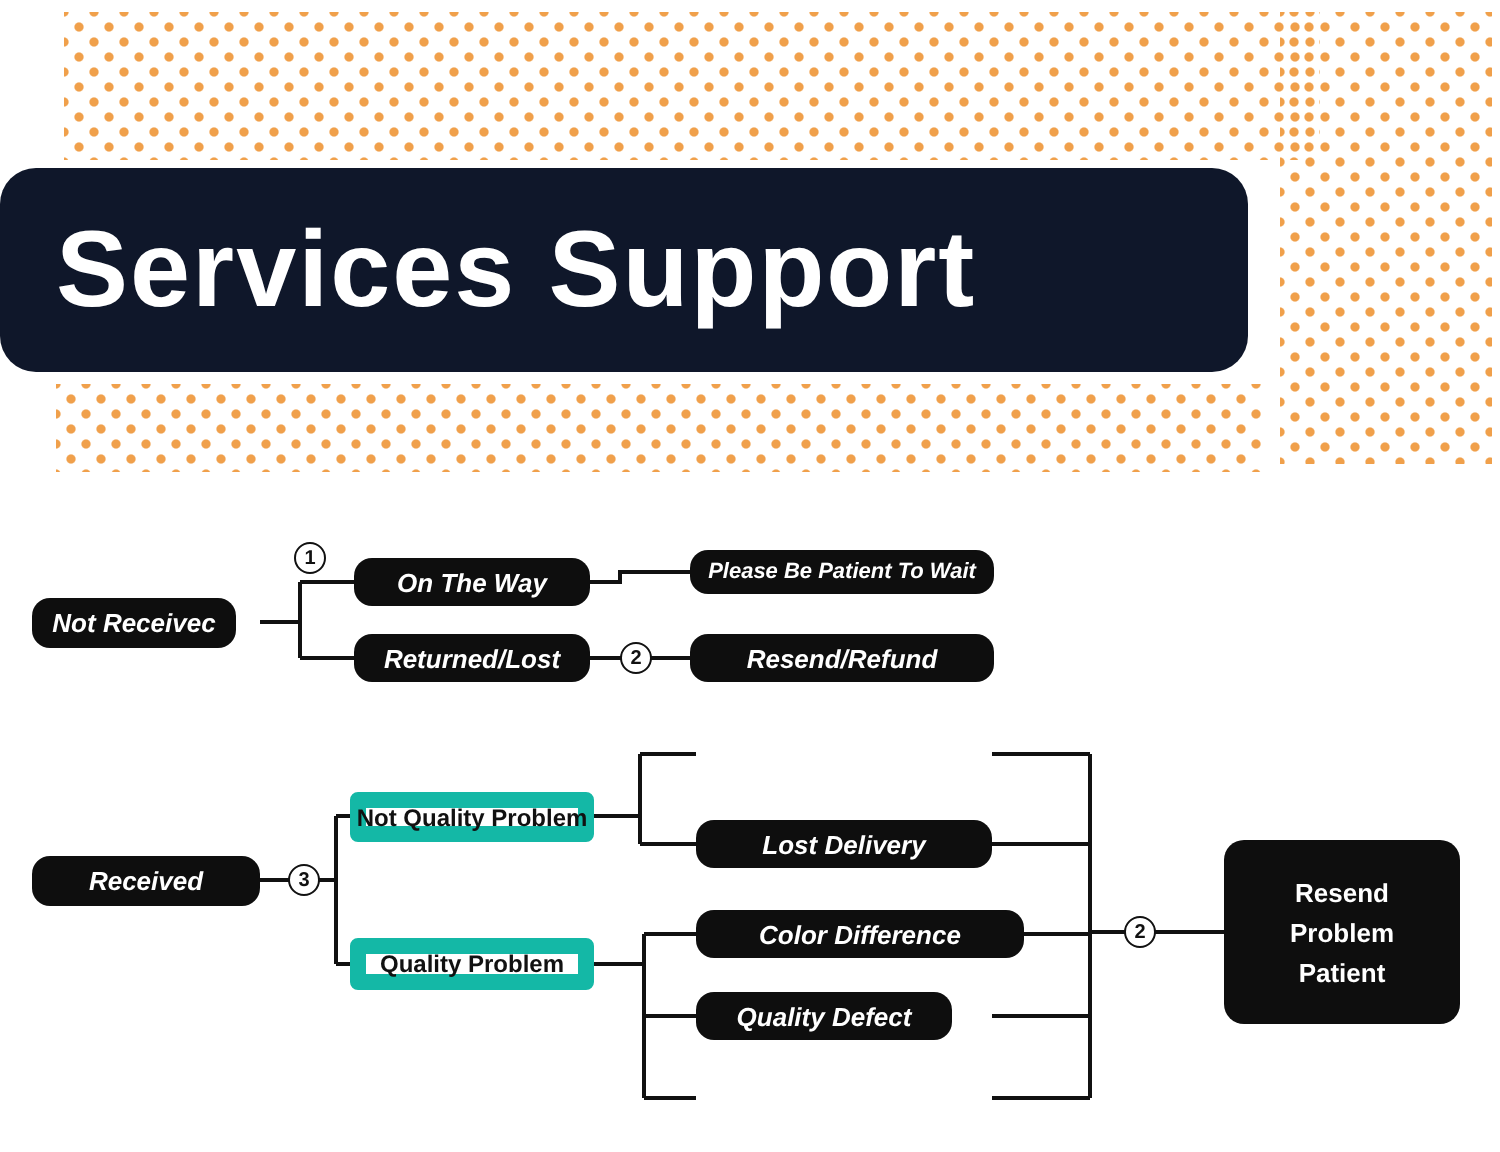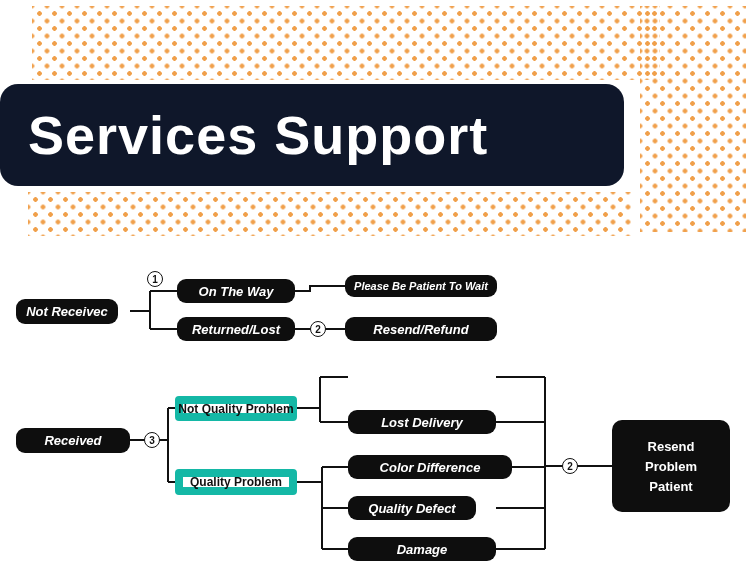--- a/index.html
+++ b/index.html
@@ -176,21 +176,20 @@
   <div class="pill small n-please-wait">Please Be Patient To Wait</div>
   <div class="pill n-resend-refund">Resend/Refund</div>
 
   <div class="pill n-received">Received</div>
   <div class="outline-box n-not-quality">Not Quality Problem</div>
   <div class="outline-box n-quality">Quality Problem</div>
 
   <div class="pill n-wrong-delivery">Lost Delivery</div>
   <div class="pill n-color-diff">Color Difference</div>
   <div class="pill n-quality-defect">Quality Defect</div>
-  <div class="pill n-damage">Damage</div>
 
   <div class="final-box">
     <span>Resend</span>
     <span>Problem</span>
     <span>Patient</span>
   </div>
 
   <div class="branch-circle c-b1">1</div>
   <div class="branch-circle c-b2">2</div>
   <div class="branch-circle c-b3">3</div>

